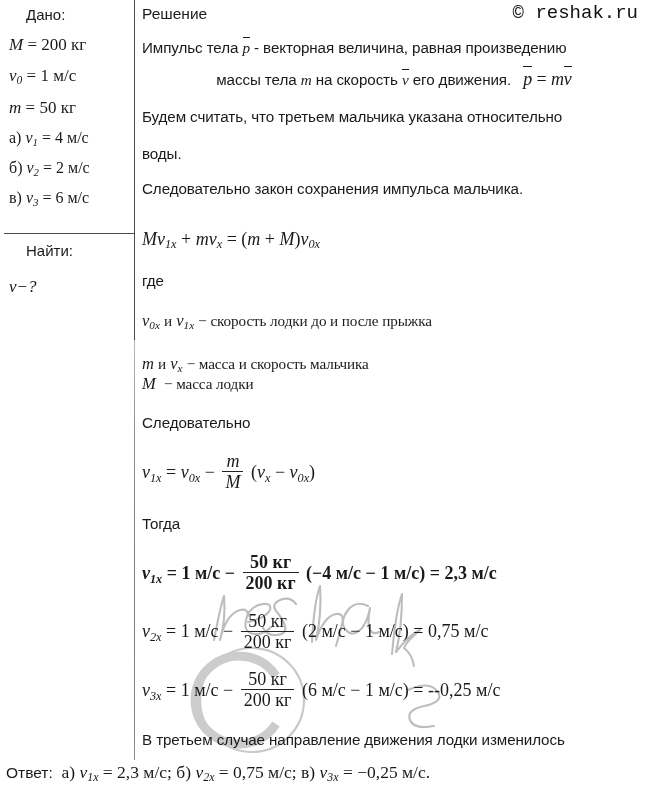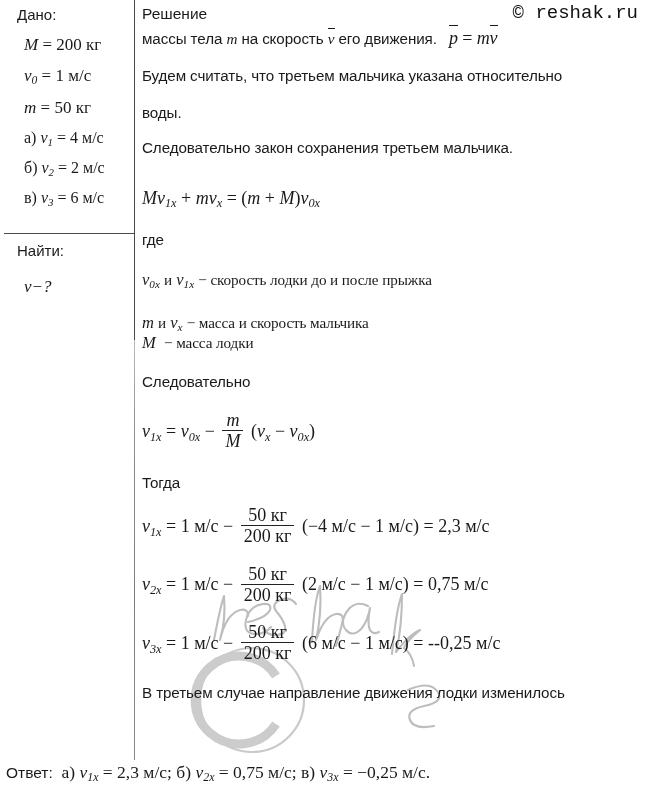--- a/index.html
+++ b/index.html
@@ -67,26 +67,26 @@
   }
   #find-column {
     position: absolute;
     left: 0; top: 236px;
     width: 134px;
     z-index: 3;
   }
   .col-head {
     font-size: 15px;
     color: #1a1a1a;
-    padding-left: 17px;
+    padding-left: 26px;
   }
   .given-line {
     font-family: "Liberation Serif", serif;
     font-size: 17px;
-    padding-left: 24px;
+    padding-left: 9px;
     white-space: nowrap;
   }
 
   
   #solution-column {
     position: absolute;
     left: 142px; top: 0;
     width: 504px;
     z-index: 3;
   }
@@ -247,35 +247,40 @@
   <div class="col-head" style="margin-top:6px;">Найти:</div>
   <div class="given-line" style="margin-top:18px;">
     <span class="mi">v−?</span>
   </div>
 </div>
 
 <div id="solution-column">
 
   <div class="sol-head" style="margin-top:5px;">Решение</div>
 
-
-  <div class="prose" style="margin-top:5px;">
+  <div class="prose" style="margin-top:16px;">
+    <span>Импульс тела</span>
+    <span class="mi vec">p</span>
+    <span>- векторная величина, равная произведению</span>
+  </div>
+
+  <div class="prose" style="margin-top:12px;text-align:center;">
     <span>массы тела</span>
     <span class="mi">m</span>
     <span>на скорость</span>
     <span class="mi vec">v</span>
     <span>его движения.</span>
     <span class="formula" style="margin-left:8px;">
       <span class="mi vec">p</span> = <span class="mi">m</span><span class="mi vec">v</span>
     </span>
   </div>
 
   <div class="prose" style="margin-top:18px;">Будем считать, что третьем мальчика указана относительно</div>
   <div class="prose" style="margin-top:20px;">воды.</div>
-  <div class="prose" style="margin-top:18px;">Следовательно закон сохранения третьем мальчика.</div>
+  <div class="prose" style="margin-top:18px;">Следовательно закон сохранения импульса мальчика.</div>
 
   <div class="formula" style="margin-top:32px;">
     <span class="mi">M</span><span class="mi">v</span><sub>1x</sub> + <span class="mi">m</span><span class="mi">v</span><sub>x</sub> = (<span class="mi">m</span> + <span class="mi">M</span>)<span class="mi">v</span><sub>0x</sub>
   </div>
 
   <div class="prose" style="margin-top:20px;">где</div>
 
   <div class="formula-sm" style="margin-top:22px;">
     <span class="mi">v</span><sub>0x</sub>
     <span class="prose">и</span>
@@ -301,21 +306,21 @@
     <span class="mi">v</span><sub>1x</sub> = <span class="mi">v</span><sub>0x</sub> −
     <span class="frac">
       <span class="num mi">m</span>
       <span class="den mi">M</span>
     </span>
     (<span class="mi">v</span><sub>x</sub> − <span class="mi">v</span><sub>0x</sub>)
   </div>
 
   <div class="prose" style="margin-top:20px;">Тогда</div>
 
-  <div class="formula" style="margin-top:16px;">
+  <div class="formula" style="margin-top:22px;font-weight:bold;">
     <span class="mi">v</span><sub>1x</sub> =
     <span class="up">1</span>
     <span class="up unit">м/с</span> −
     <span class="frac">
       <span class="num up"><span>50</span> <span>кг</span></span>
       <span class="den up"><span>200</span> <span>кг</span></span>
     </span>
     (<span class="up">−4</span>
     <span class="up unit">м/с</span> −
     <span class="up">1</span>

